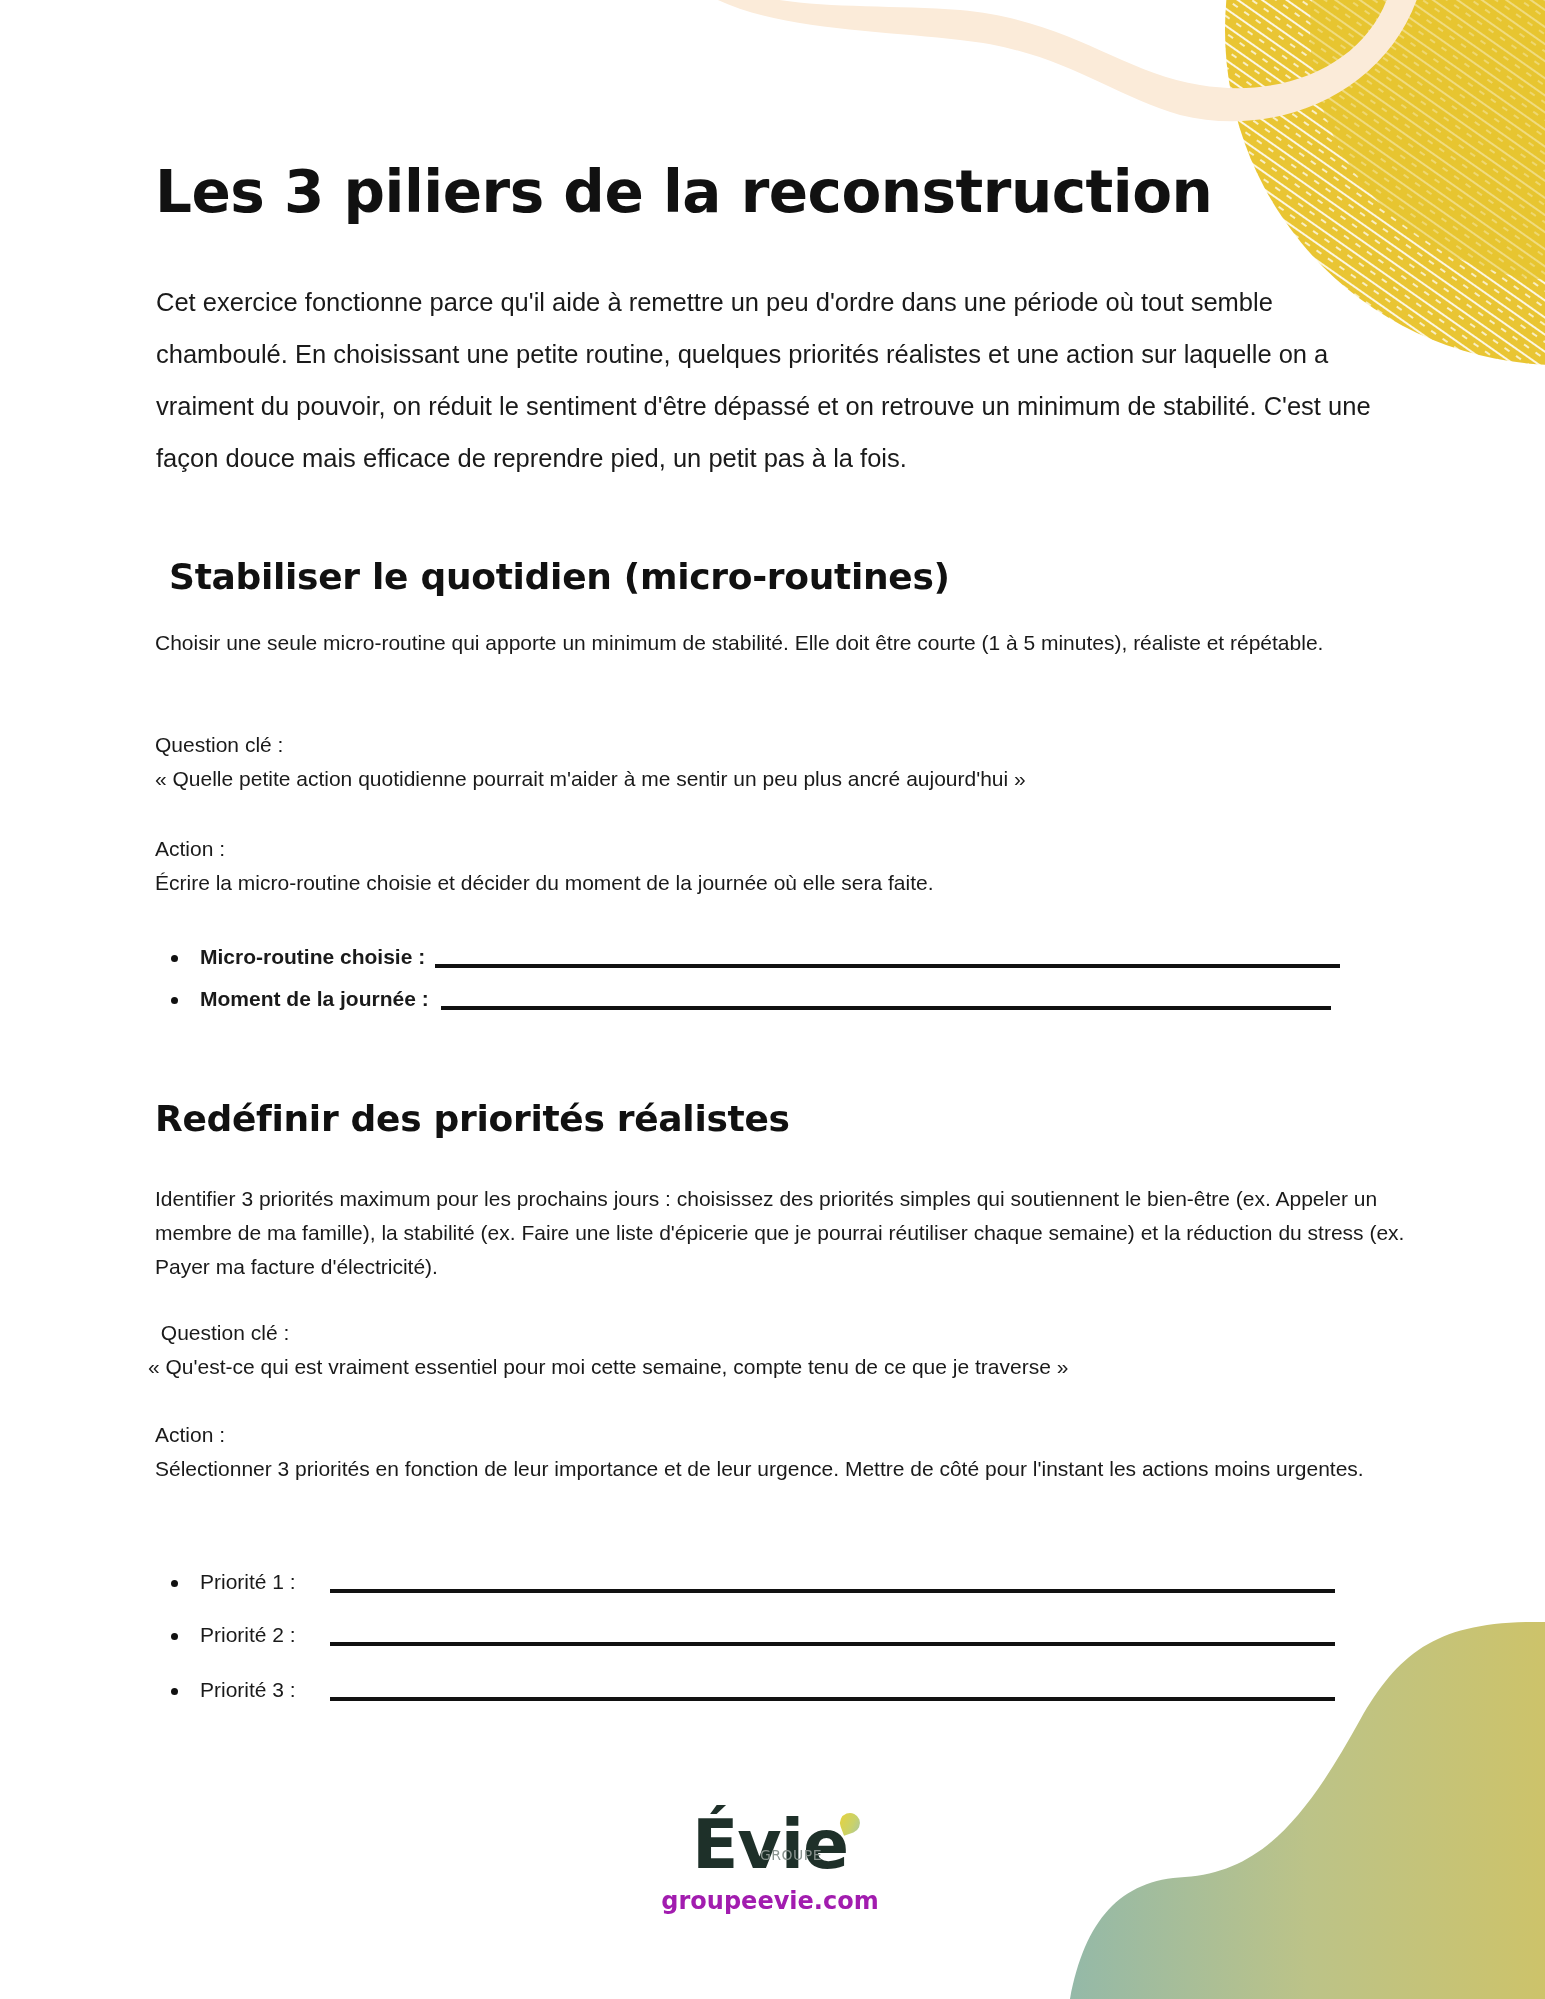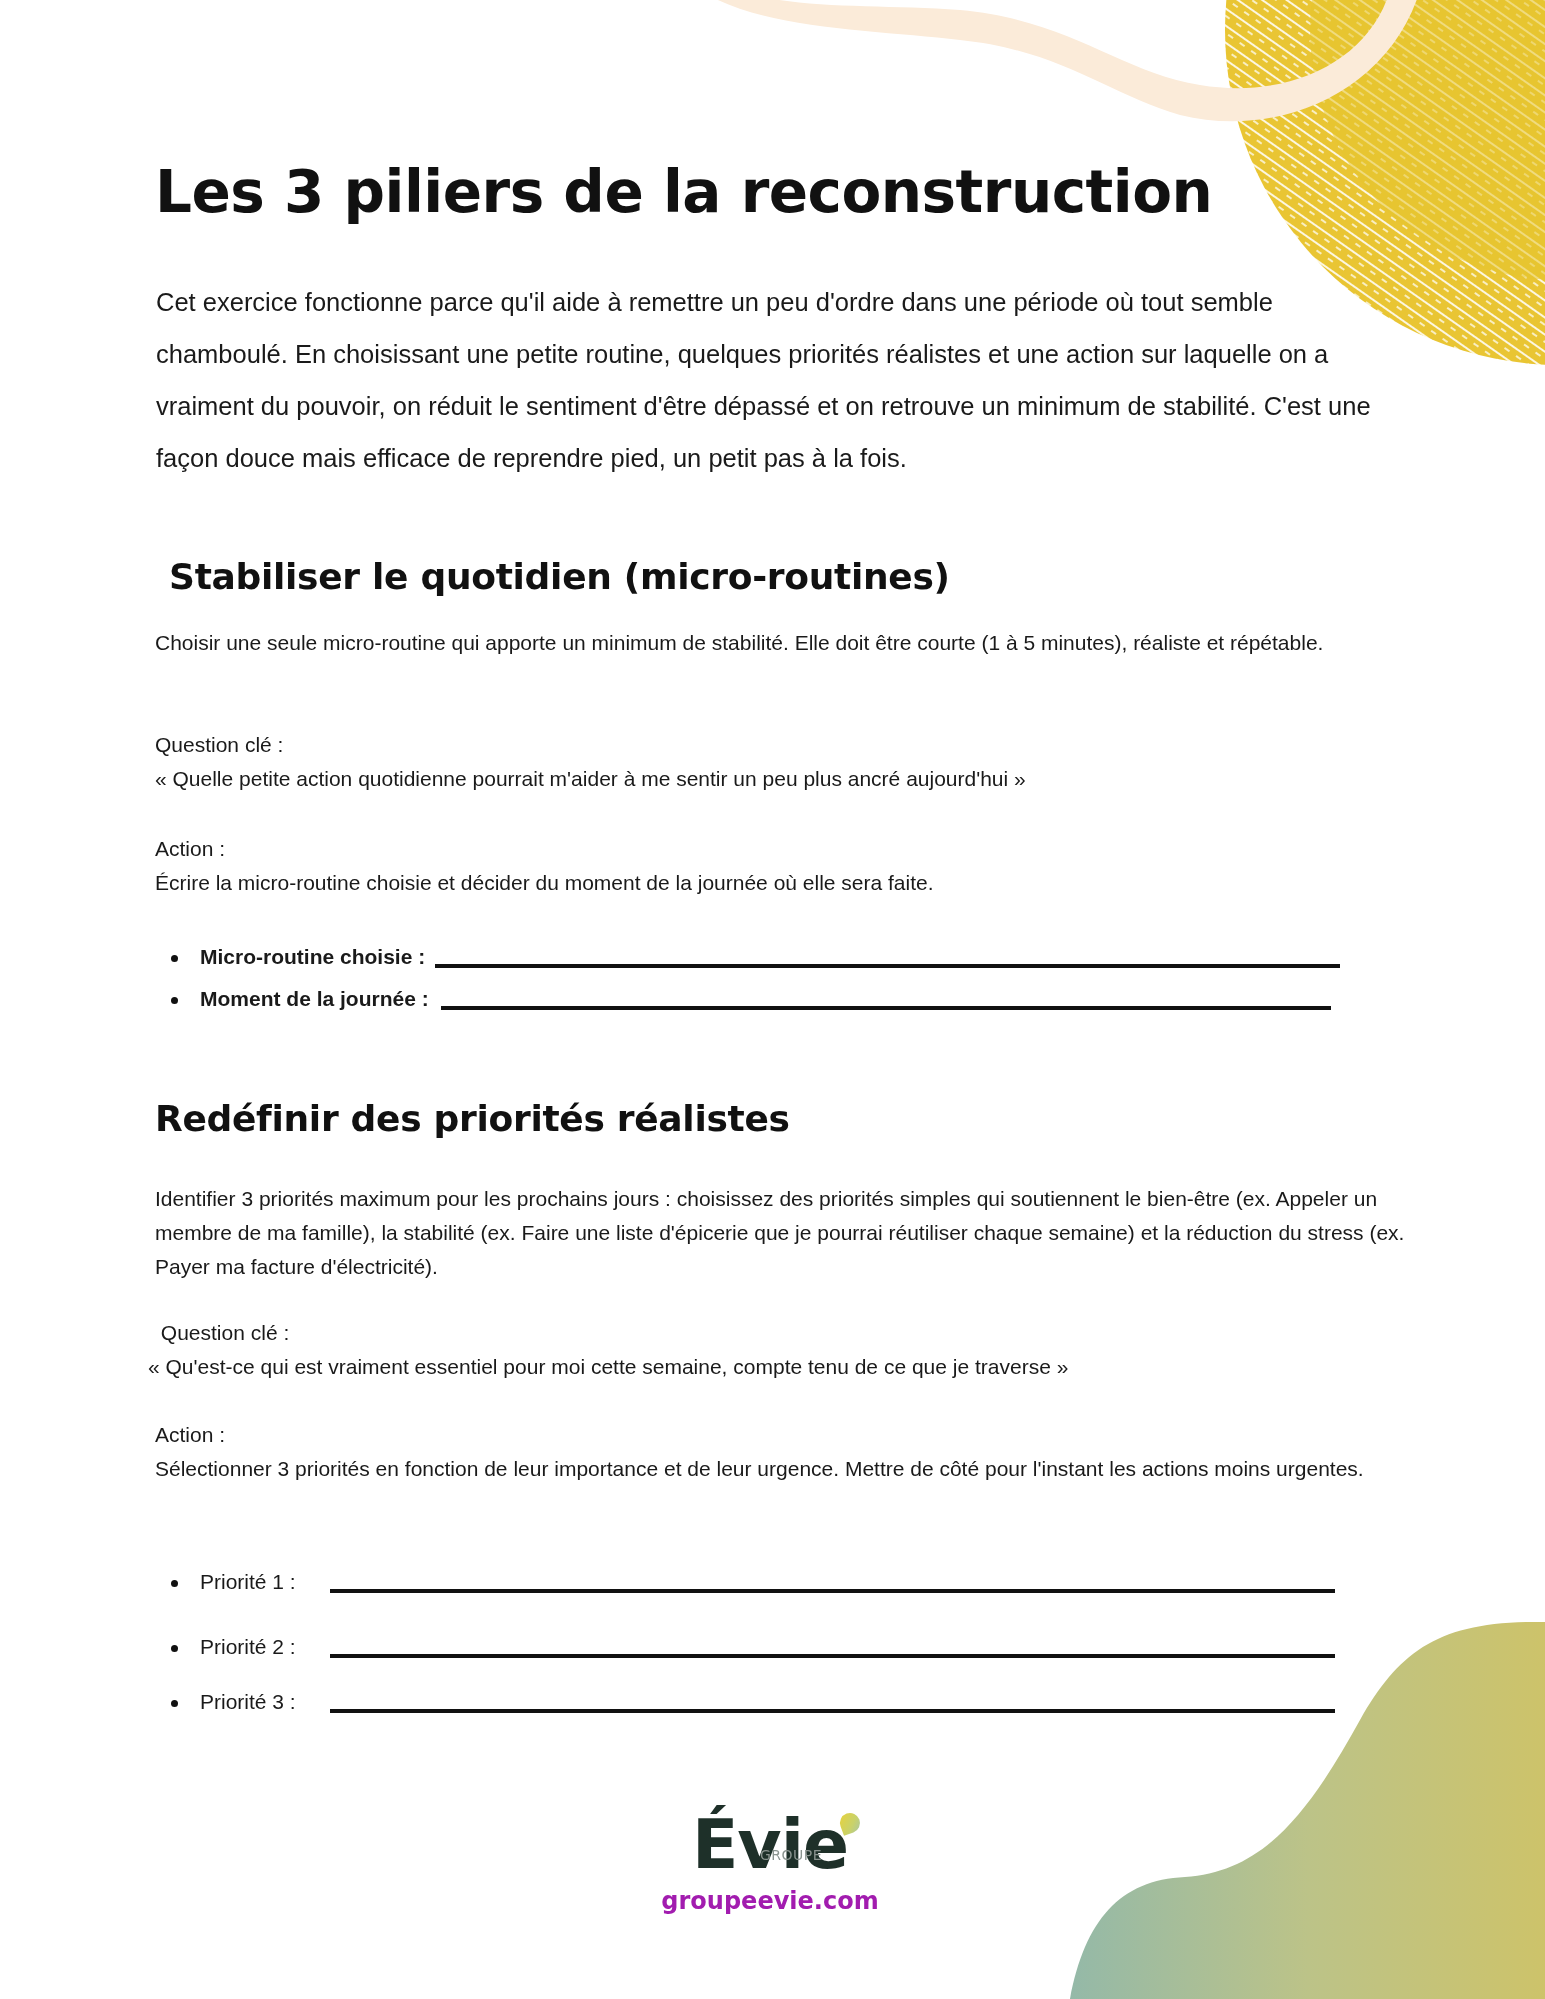--- a/index.html
+++ b/index.html
@@ -105,21 +105,21 @@
 <div class="abs p" style="left:148px; top:1350px;">« Qu'est-ce qui est vraiment essentiel pour moi cette semaine, compte tenu de ce que je traverse »</div>
 <div class="abs p" style="left:155px; top:1418px;">Action :</div>
 <div class="abs p" style="left:155px; top:1452px;">Sélectionner 3 priorités en fonction de leur importance et de leur urgence. Mettre de côté pour l'instant les actions moins urgentes.</div>
 
 <div class="abs" style="left:155px; top:1565px;">
   <div class="bullet-row">
     <span class="dot"></span>
     <span class="label" style="width:130px;">Priorité 1 :</span>
     <span class="line" style="width:1005px;"></span>
   </div>
-  <div class="bullet-row" style="margin-top:31px;">
+  <div class="bullet-row" style="margin-top:19px;">
     <span class="dot"></span>
     <span class="label" style="width:130px;">Priorité 2 :</span>
     <span class="line" style="width:1005px;"></span>
   </div>
   <div class="bullet-row" style="margin-top:21px;">
     <span class="dot"></span>
     <span class="label" style="width:130px;">Priorité 3 :</span>
     <span class="line" style="width:1005px;"></span>
   </div>
 </div>

